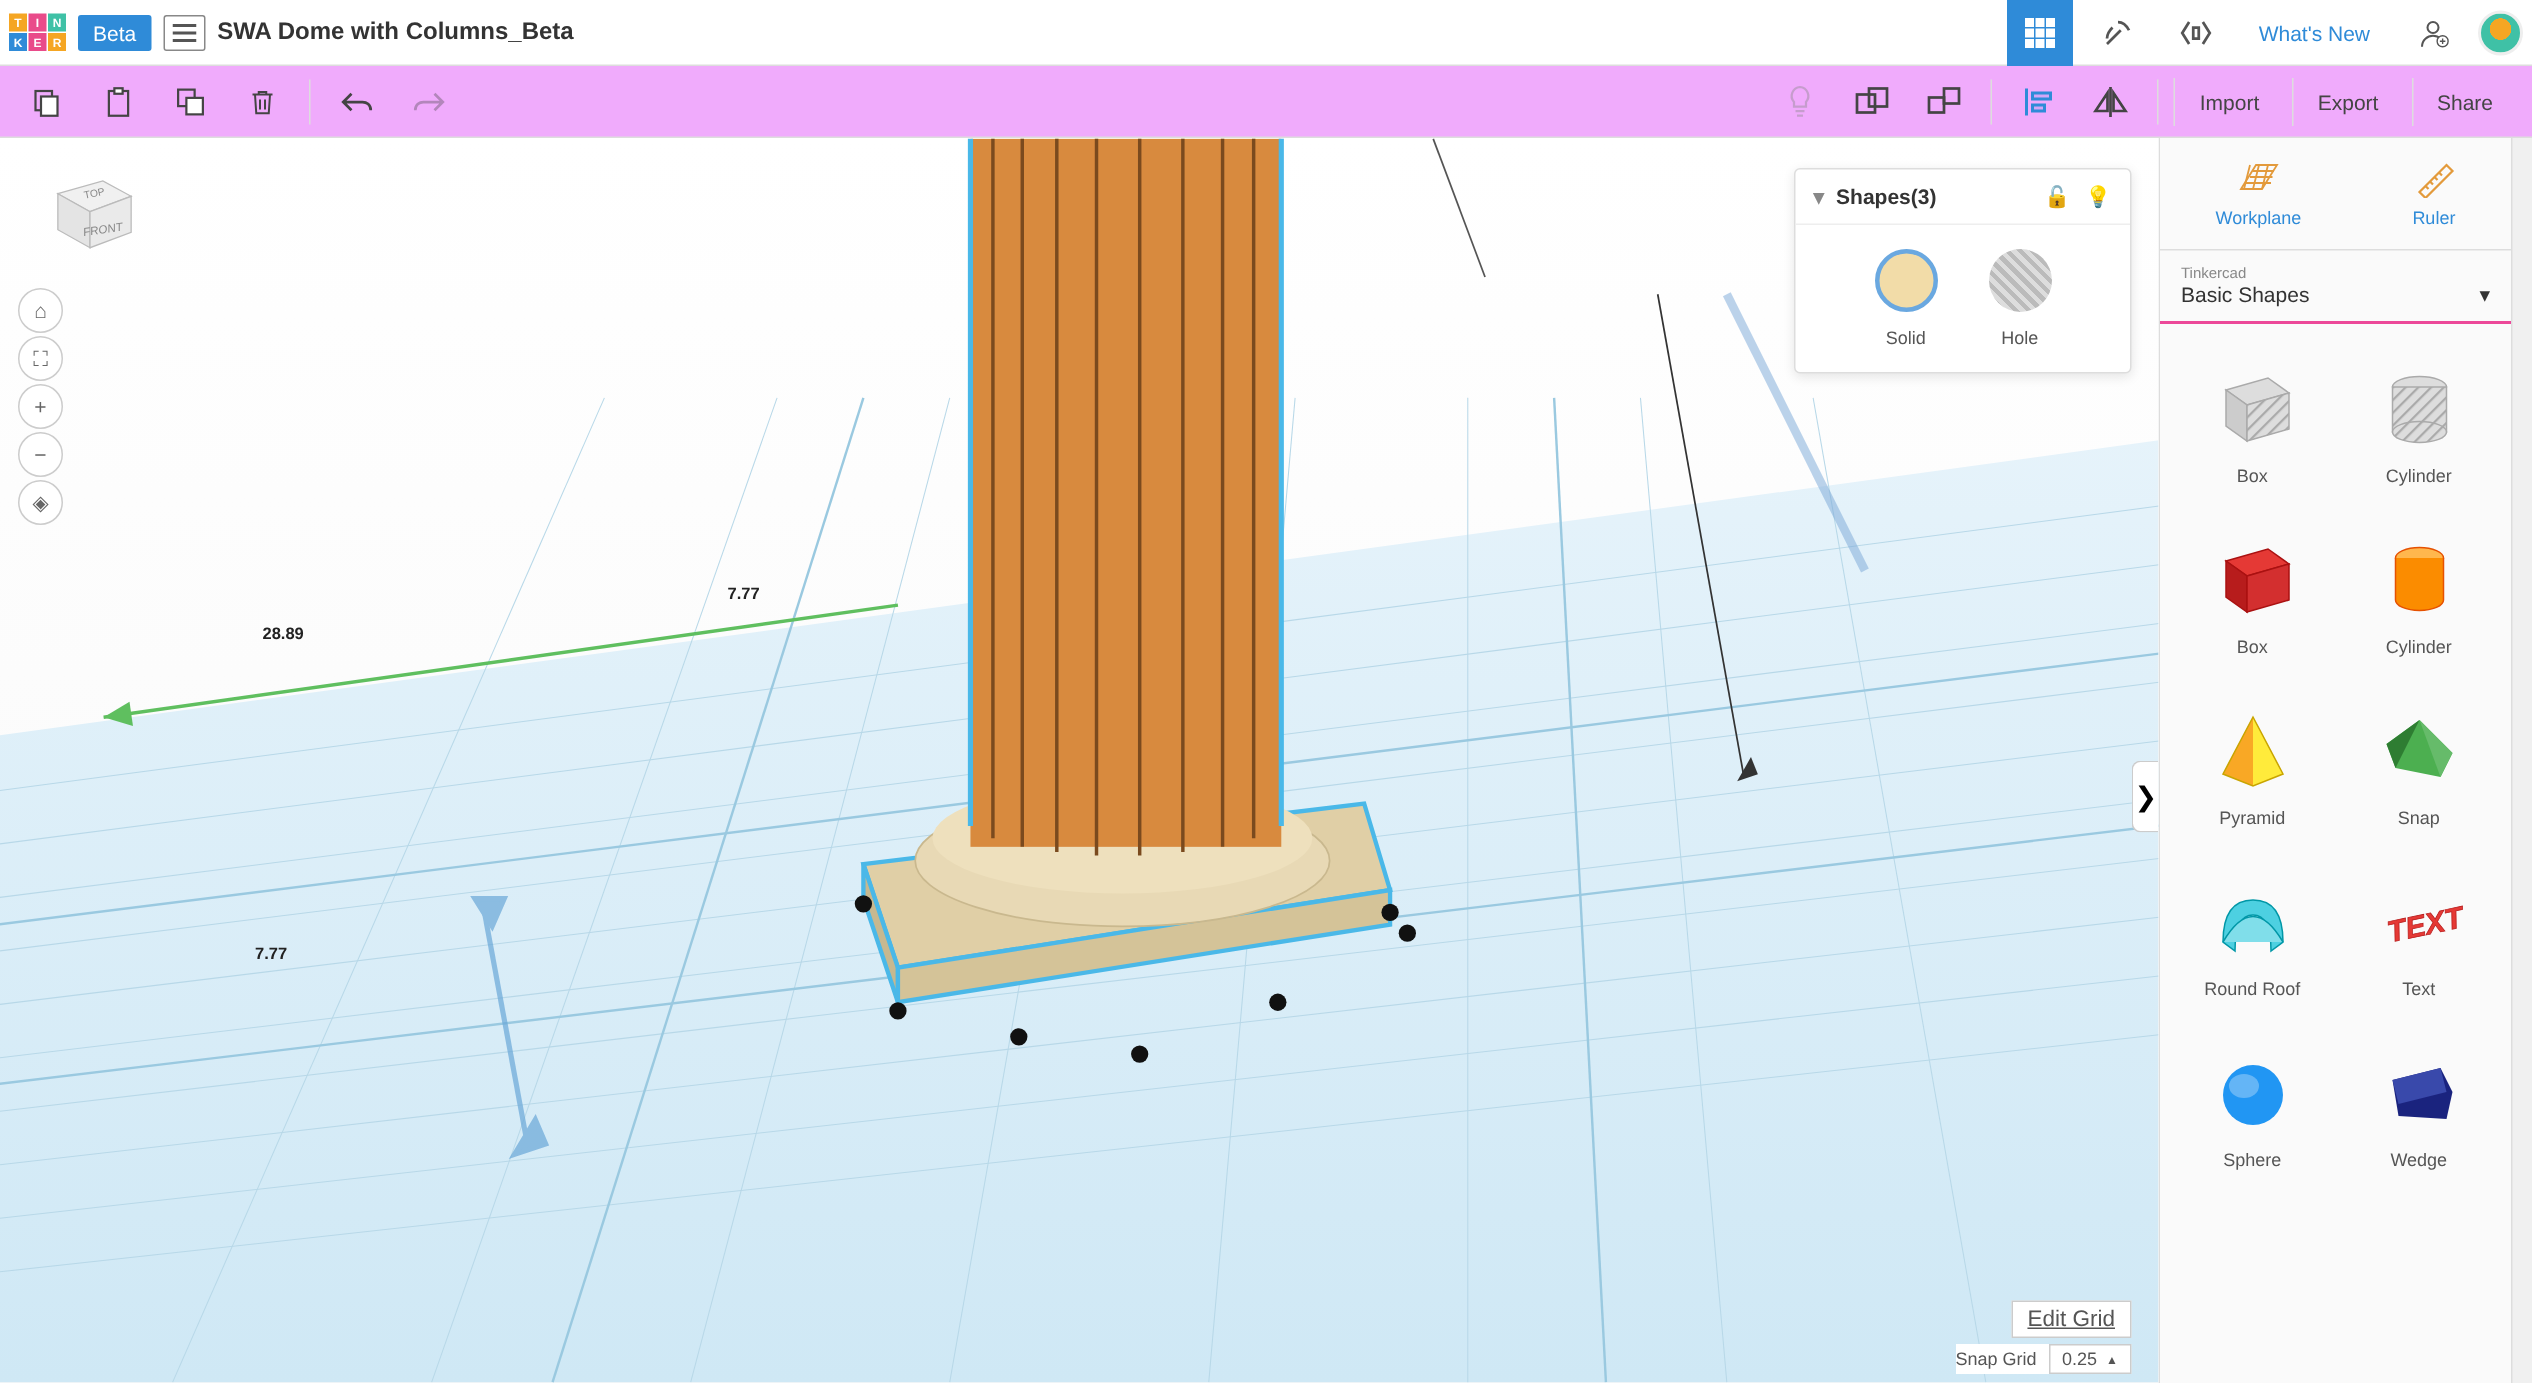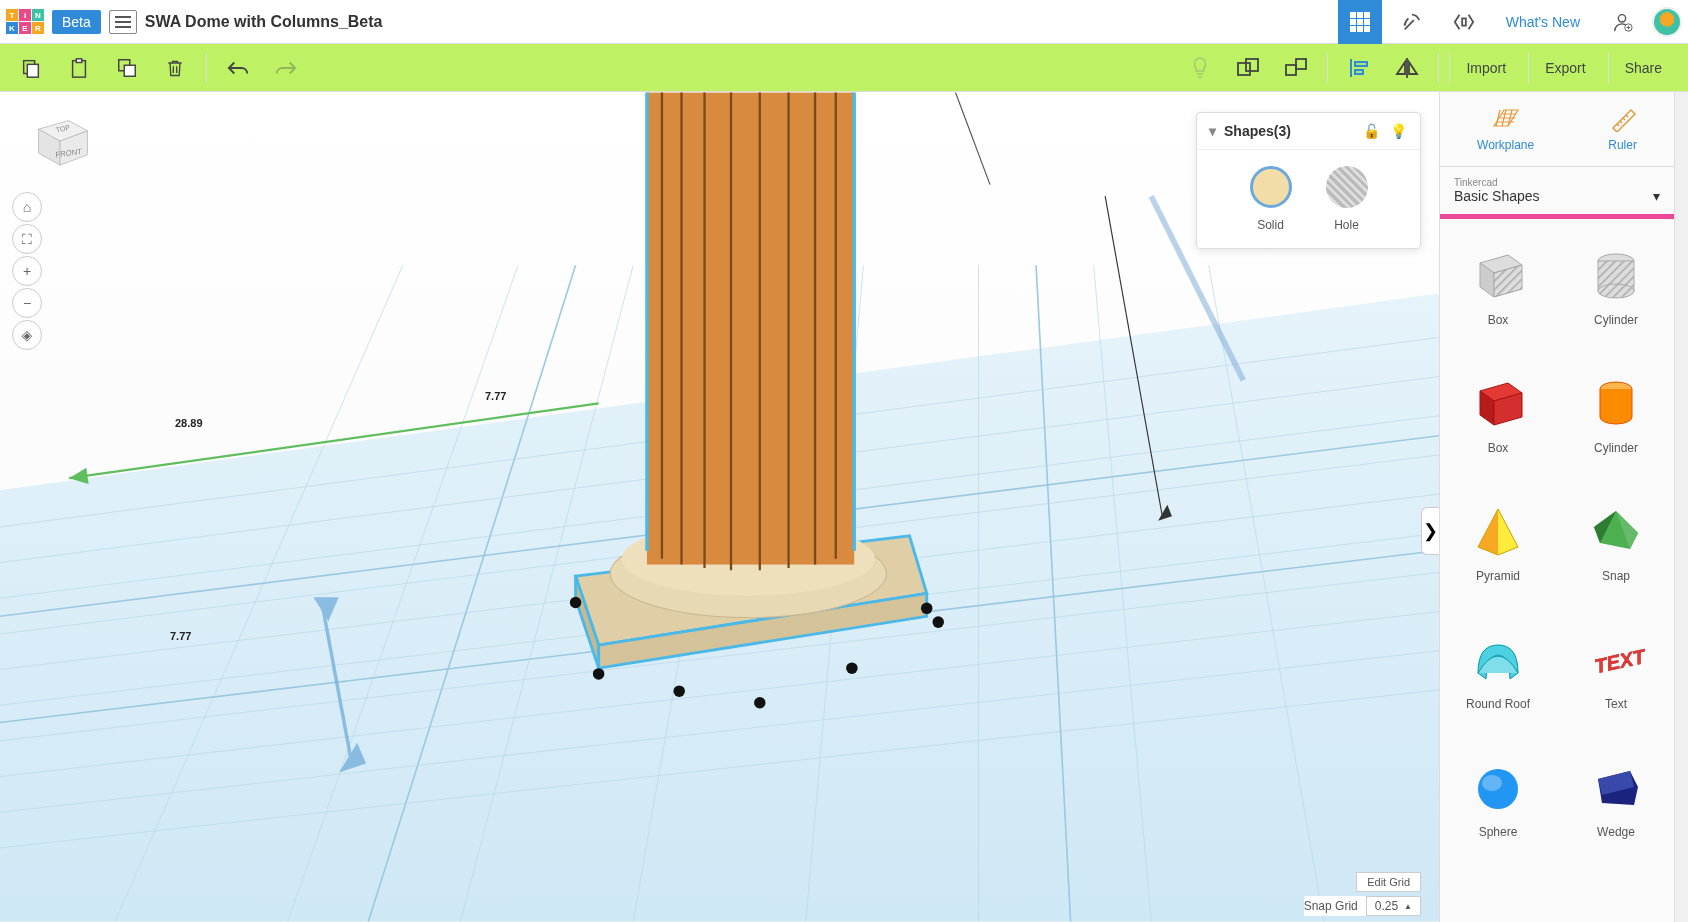--- a/index.html
+++ b/index.html
@@ -12,21 +12,21 @@
 .beta-badge { background:#2f8bd8; color:#fff; padding:4px 10px; border-radius:2px; font-size:14px; }
 .list-icon { width:28px; height:24px; display:flex; align-items:center; justify-content:center; border:1px solid #888; border-radius:2px; }
 .project-title { font-size:16px; font-weight:600; color:#333; }
 .topbar-spacer { flex:1; }
 .top-icon-btn { width:44px; height:44px; display:flex; align-items:center; justify-content:center; cursor:pointer; color:#555; }
 .top-icon-btn.active { background:#2f8bd8; color:#fff; }
 .whats-new { color:#2f8bd8; font-size:14px; padding:0 12px; cursor:pointer; }
 .avatar { width:30px; height:30px; border-radius:50%; background:radial-gradient(circle at 50% 40%, #f5a623 35%, #3fc1a6 36%); border:2px solid #eee; }
 
 
-.toolbar2 { display:flex; align-items:center; height:48px; border-bottom:1px solid #ddd; padding:0 10px; gap:6px; background:#bef264; }
+.toolbar2 { display:flex; align-items:center; height:48px; border-bottom:1px solid #ddd; padding:0 10px; gap:6px; background:#f0abfc; }
 .tool-btn { width:42px; height:40px; display:flex; align-items:center; justify-content:center; cursor:pointer; color:#444; border-radius:2px; }
 .tool-sep { width:1px; height:30px; background:#ddd; margin:0 4px; }
 .toolbar2-spacer { flex:1; }
 .action-btn { padding:8px 16px; font-size:14px; color:#444; cursor:pointer; border-left:1px solid #ddd; }
 
 
 .main { display:flex; height:calc(100% - 92px); }
 .canvas-wrap { flex:1; position:relative; background:linear-gradient(#fff, #f8f8f8); overflow:hidden; }
 .right-panel { width:235px; border-left:1px solid #ddd; background:#fafafa; display:flex; flex-direction:column; }
 
@@ -45,34 +45,34 @@
 .insp-body { display:flex; padding:16px; gap:34px; justify-content:center; }
 .mat-opt { display:flex; flex-direction:column; align-items:center; gap:10px; cursor:pointer; }
 .mat-circle { width:42px; height:42px; border-radius:50%; }
 .mat-circle.solid { background:#f2dca8; border:3px solid #6aa8e0; }
 .mat-circle.hole { background:repeating-linear-gradient(45deg,#bbb,#bbb 3px,#ddd 3px,#ddd 6px); }
 .mat-label { font-size:12px; color:#555; }
 
 
 .rp-tools { display:flex; justify-content:space-around; padding:14px 0; border-bottom:1px solid #ddd; }
 .rp-tool { display:flex; flex-direction:column; align-items:center; gap:6px; cursor:pointer; color:#2f8bd8; font-size:12px; }
-.rp-dropdown { padding:10px 14px; border-bottom:5px solid #ec4899; cursor:pointer; }
+.rp-dropdown { padding:10px 14px; border-bottom:2px solid #ec4899; cursor:pointer; }
 .rp-dd-small { font-size:10px; color:#888; }
 .rp-dd-main { font-size:14px; color:#333; display:flex; align-items:center;text-align:center; }
 .rp-dd-main .sp { flex:1; }
 .shapes-grid-wrap { flex:1; overflow-y:auto; padding:10px; }
-.shapes-grid { display:grid; grid-template-columns:1fr 1fr; gap:22px; }
+.shapes-grid { display:grid; grid-template-columns:1fr 1fr; gap:8px; }
 .shape-item { display:flex; flex-direction:column; align-items:center; padding:16px 0 8px; cursor:pointer; }
 .shape-thumb { width:60px; height:60px; display:flex; align-items:center; justify-content:center; margin-bottom:8px; }
 .shape-name { font-size:12px; color:#555; }
 
 
 .snap-bar { position:absolute; bottom:6px; right:18px; display:flex; align-items:center; gap:8px; font-size:12px; color:#555; background:#fff; }
 .snap-val { border:1px solid #ccc; padding:2px 8px; display:flex; align-items:center; gap:6px; }
-.edit-grid { position:absolute; bottom:30px; right:18px; font-size:11px; color:#555; border:1px solid #ccc; background:#fff; padding:3px 10px; cursor:pointer; }
+.edit-grid { position:absolute; bottom:30px; right:18px; font-size:15px; color:#555; border:1px solid #ccc; background:#fff; padding:3px 10px; cursor:pointer;text-decoration:underline; }
 
 
 .expand-handle { position:absolute; top:50%; right:0; width:18px; height:48px; background:#fff; border:1px solid #ccc; border-right:none; border-radius:6px 0 0 6px; display:flex; align-items:center; justify-content:center; cursor:pointer; font-size:18px; }
 
 .dim-label { position:absolute; font-size:11px; font-weight:600; color:#222; background:transparent; }
 .scrollbar-v { width:14px; background:#f0f0f0; border-left:1px solid #ddd; }
 </style>
 </head>
 <body>
 

